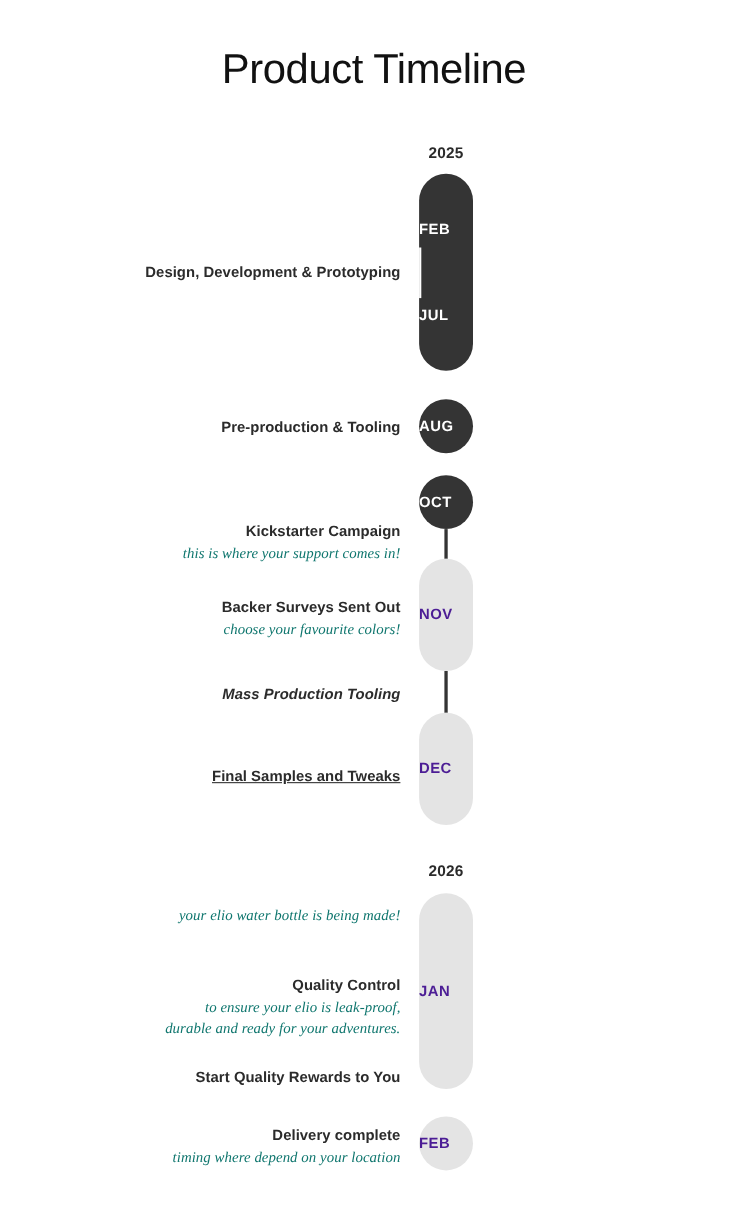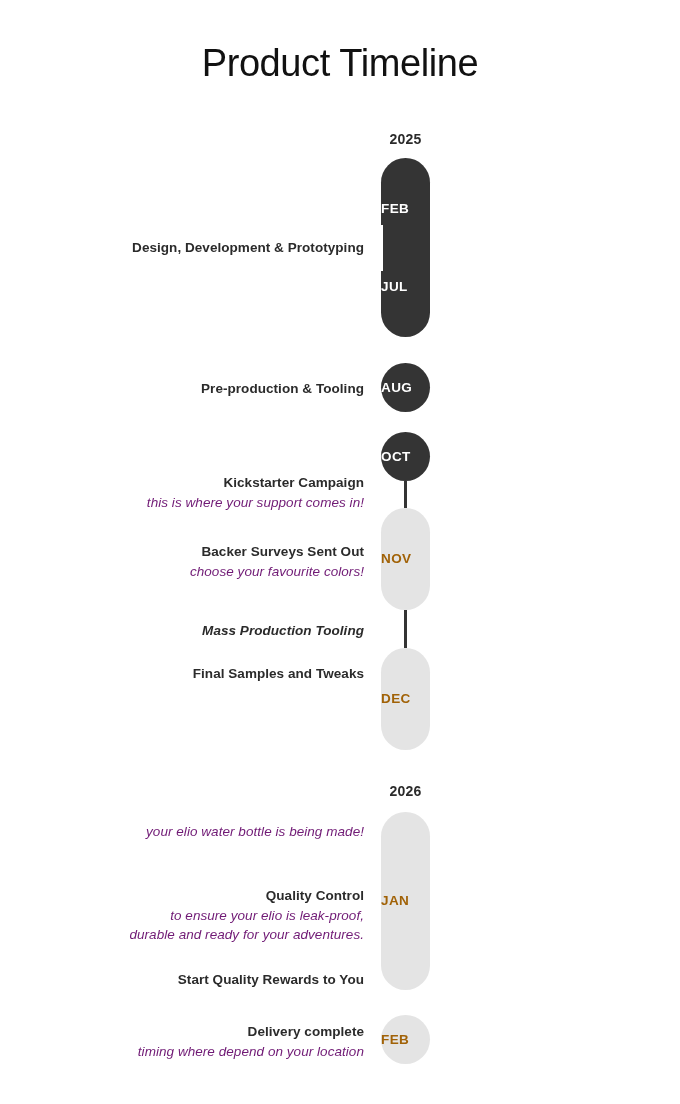--- a/index.html
+++ b/index.html
@@ -63,21 +63,21 @@
   .marker.dark  { background: #343434; }
   .marker.light { background: #e4e4e4; }
 
   .marker-month {
     font-size: 13.5px;
     font-weight: 700;
     letter-spacing: 0.4px;
     line-height: 1;
   }
   .marker.dark  .marker-month { color: #ffffff; }
-  .marker.light .marker-month { color: #a16207; }
+  .marker.light .marker-month { color: #4c1d95; }
 
   
   .marker-inner-rule {
     width: 2px;
     flex: 0 0 auto;
     background: #ffffff;
     margin: 9px 0;
   }
 
   
@@ -99,23 +99,24 @@
     font-size: 13.5px;
     font-weight: 700;
     color: #2b2b2b;
     line-height: 1.45;
     letter-spacing: 0.05px;
   }
   .entry-sub {
     font-size: 13.5px;
     font-style: italic;
     font-weight: 400;
-    color: #701a75;
+    color: #0f766e;
     line-height: 1.45;
     letter-spacing: 0.05px;
+    font-family: Liberation Serif, serif;
   }
 </style>
 </head>
 <body>
 
 <h1 id="page-title">Product Timeline</h1>
 
 <div id="timeline">
 
   <div class="year-label" style="top:131px;">2025</div>
@@ -170,21 +171,21 @@
 
   <div class="entry" style="top:542px;">
     <div class="entry-title">Backer Surveys Sent Out</div>
     <div class="entry-sub">choose your favourite colors!</div>
   </div>
 
   <div class="entry" style="top:621px;font-style:italic;">
     <div class="entry-title">Mass Production Tooling</div>
   </div>
 
-  <div class="entry" style="top:664px;">
+  <div class="entry" style="top:696px;text-decoration:underline;">
     <div class="entry-title">Final Samples and Tweaks</div>
   </div>
 
   <div class="entry" style="top:822px;">
     <div class="entry-sub">your elio water bottle is being made!</div>
   </div>
 
   <div class="entry" style="top:886px;">
     <div class="entry-title">Quality Control</div>
     <div class="entry-sub">to ensure your elio is leak-proof,</div>

